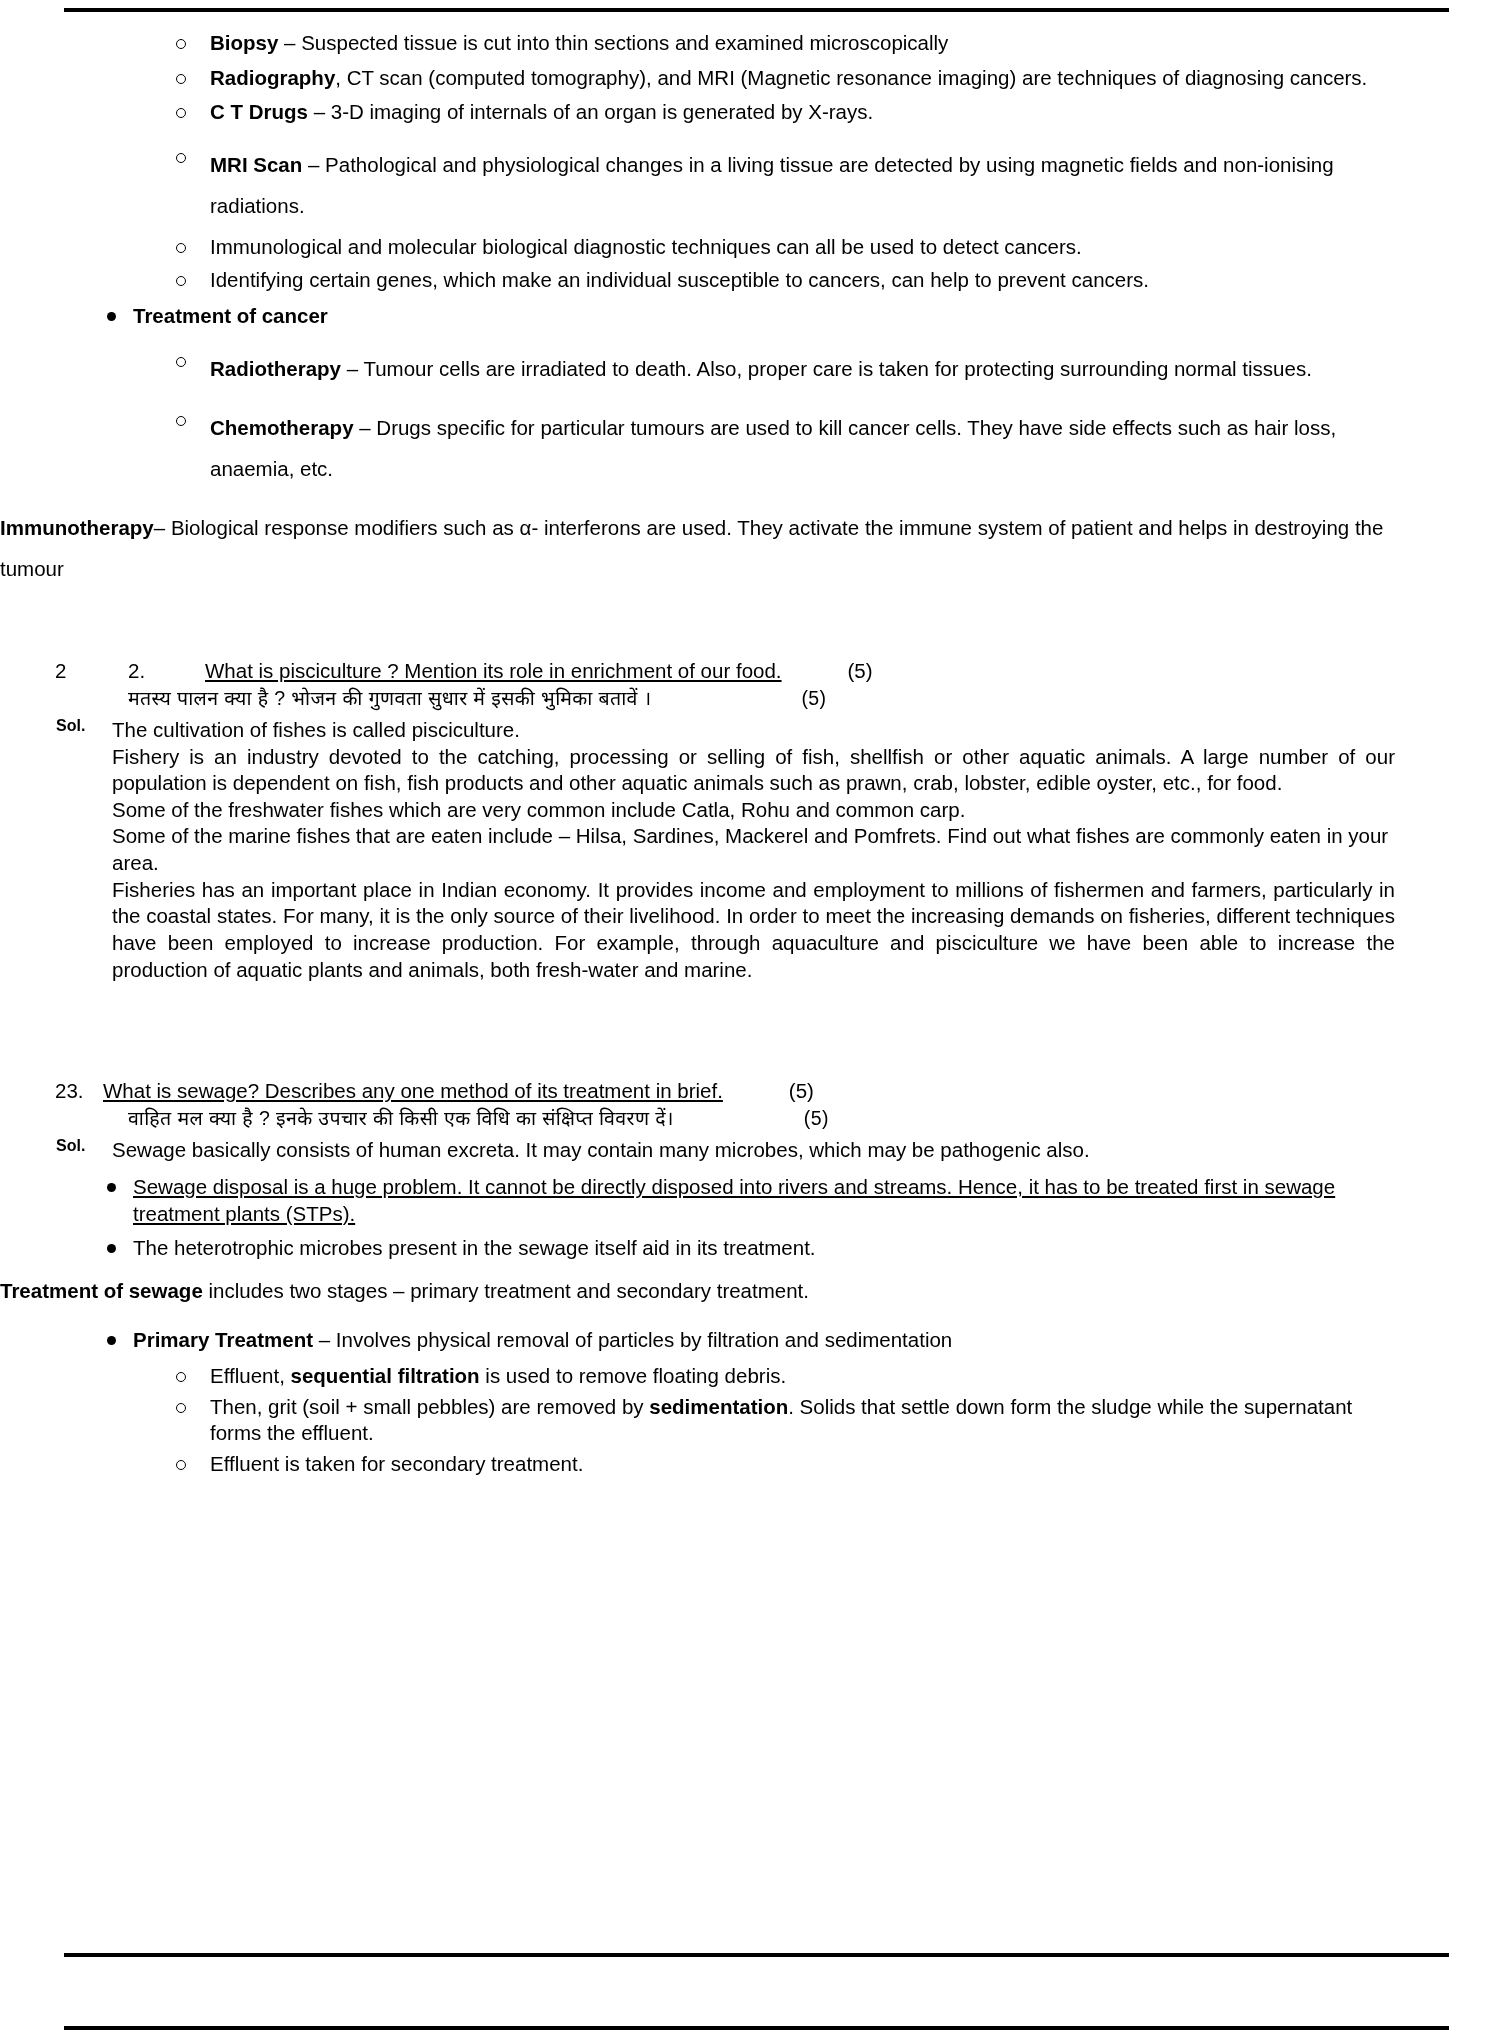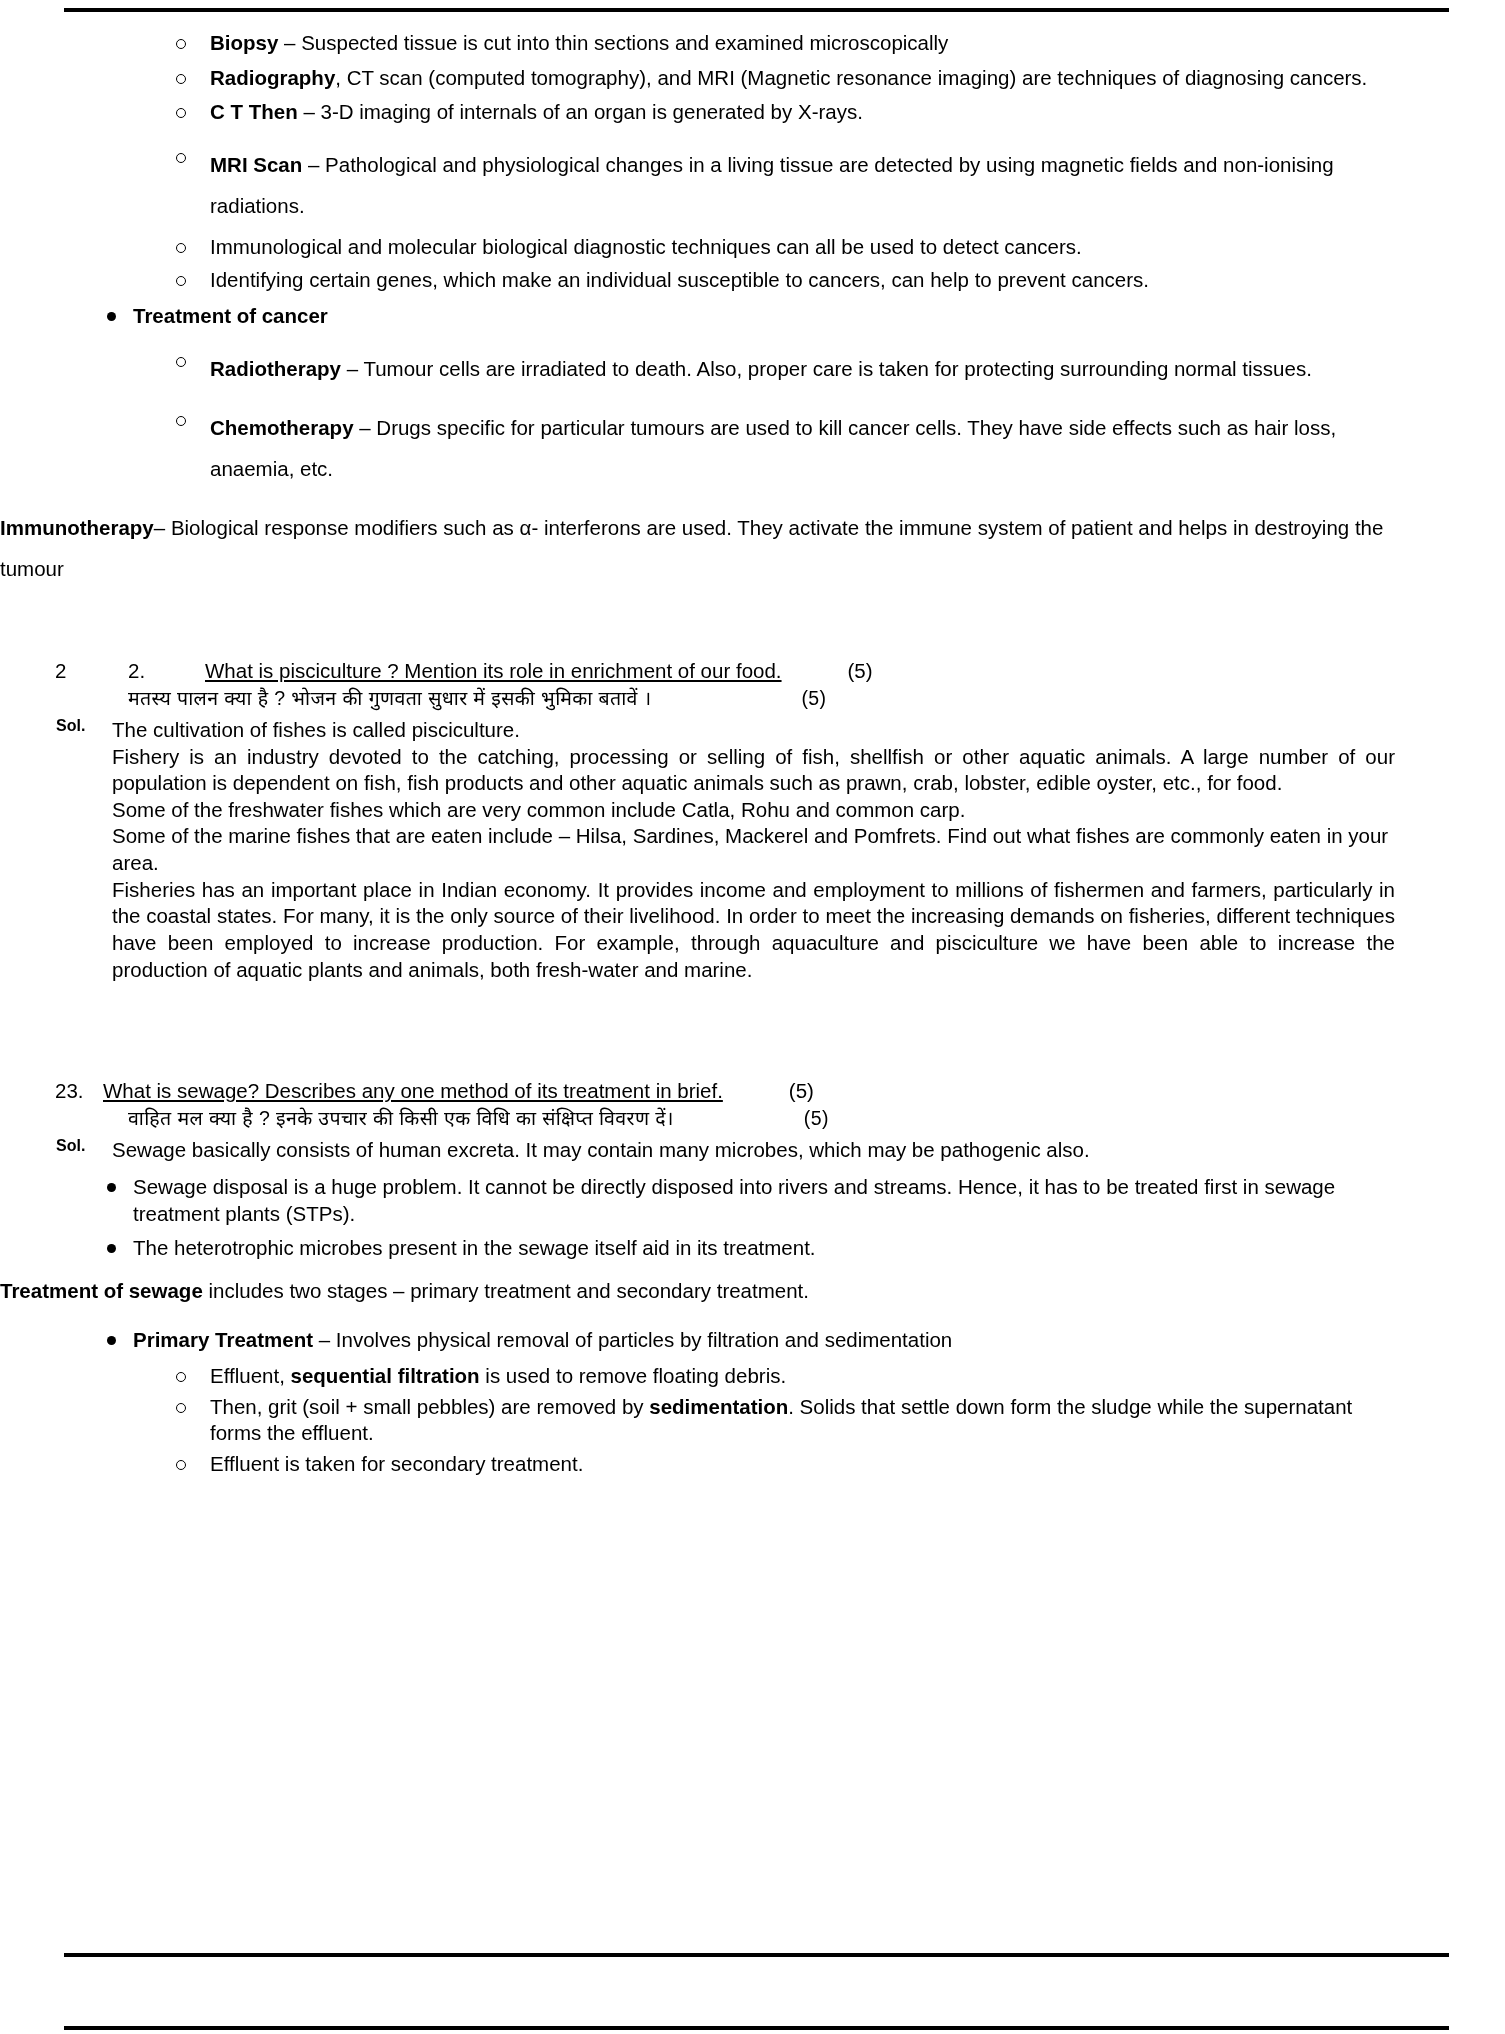--- a/index.html
+++ b/index.html
@@ -146,21 +146,21 @@
         <b>Biopsy</b><span> – </span><span>Suspected tissue is cut into thin sections and examined microscopically</span>
       </div>
       <div class="gap-sm"></div>
 
       <div class="li l2 bullet-hollow">
         <b>Radiography</b><span>, </span><span>CT scan (computed tomography), and MRI (Magnetic resonance imaging) are techniques of diagnosing cancers.</span>
       </div>
       <div class="gap-sm"></div>
 
       <div class="li l2 bullet-hollow">
-        <b>C T Then</b><span> – </span><span>3-D imaging of internals of an organ is generated by X-rays.</span>
+        <b>C T Drugs</b><span> – </span><span>3-D imaging of internals of an organ is generated by X-rays.</span>
       </div>
       <div class="gap-md"></div>
 
       <div class="li l2 bullet-hollow spaced" style="line-height:2.0;">
         <b>MRI Scan</b><span> – </span><span>Pathological and physiological changes in a living tissue are detected by using magnetic fields and non-ionising radiations.</span>
       </div>
       <div class="gap-sm"></div>
 
       <div class="li l2 bullet-hollow">
         <span>Immunological and molecular biological diagnostic techniques can all be used to detect cancers.</span>
@@ -240,21 +240,21 @@
 
     <div style="height:6px"></div>
 
     <div class="solblock">
       <span class="sol-label">Sol.</span>
       <div class="sol-body nojust">Sewage basically consists of human excreta. It may contain many microbes, which may be pathogenic also.</div>
     </div>
 
     <div style="height:10px"></div>
 
-    <div class="li l1 bullet-filled" style="margin-left:133px;">
+    <div class="li l1 bullet-filled" style="margin-left:133px;text-decoration:underline;">
       <span>Sewage disposal is a huge problem. It cannot be directly disposed into rivers and streams. Hence, it has to be treated first in sewage treatment plants (STPs).</span>
     </div>
 
     <div style="height:8px"></div>
 
     <div class="li l1 bullet-filled" style="margin-left:133px;">
       <span>The heterotrophic microbes present in the sewage itself aid in its treatment.</span>
     </div>
 
     <div style="height:16px"></div>

